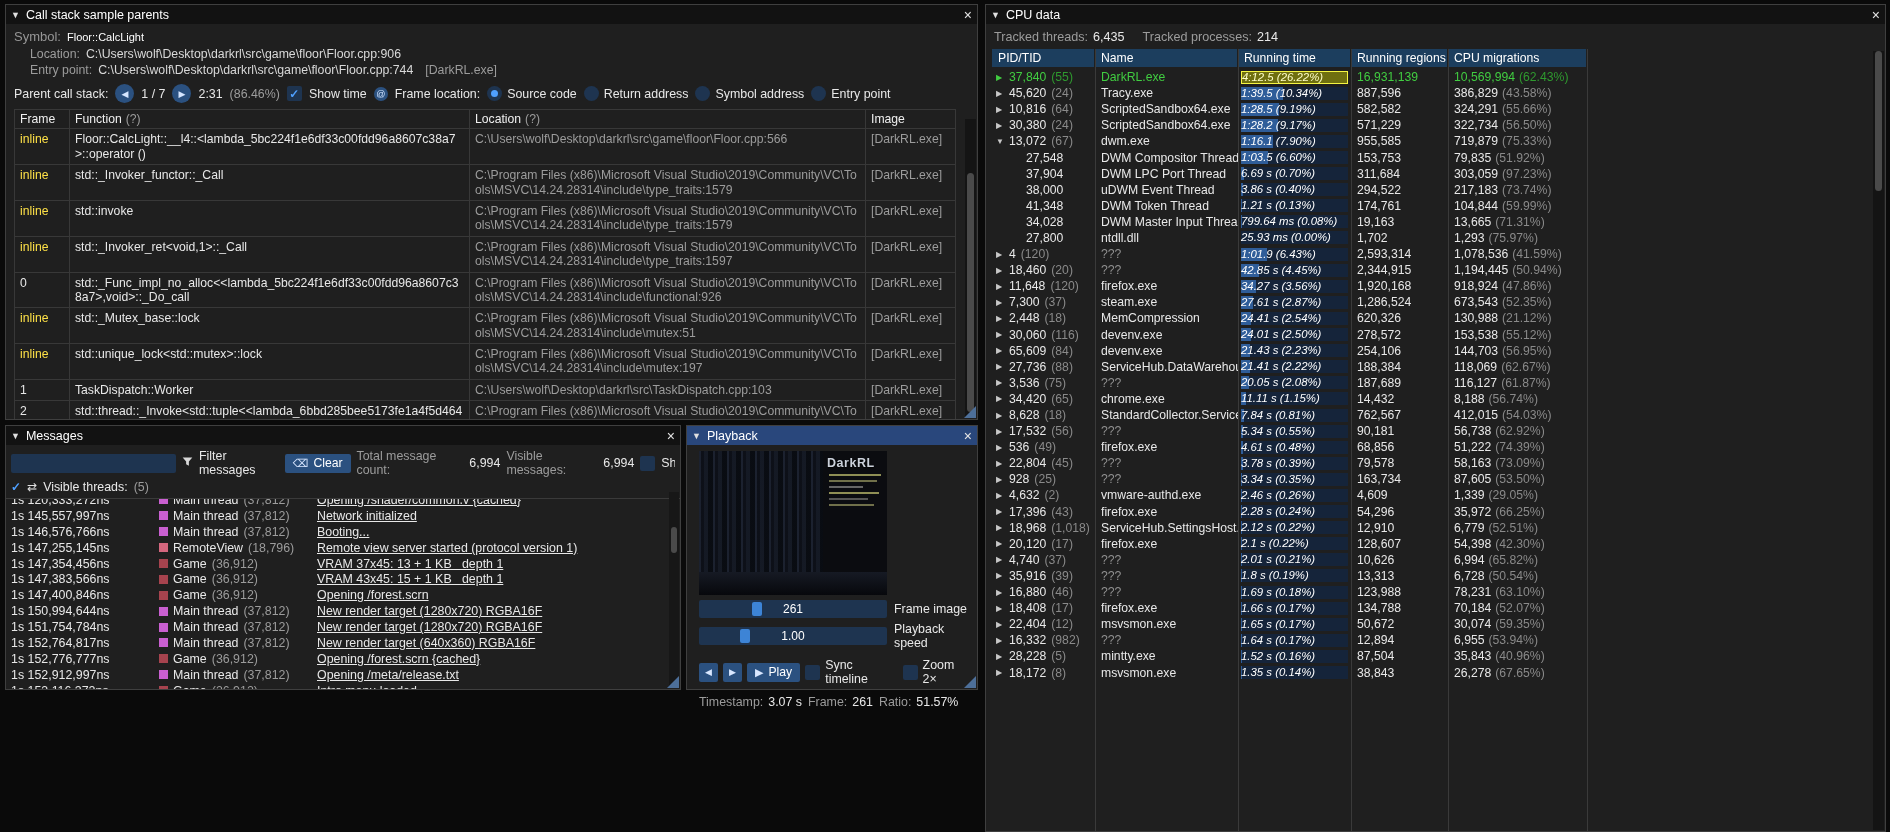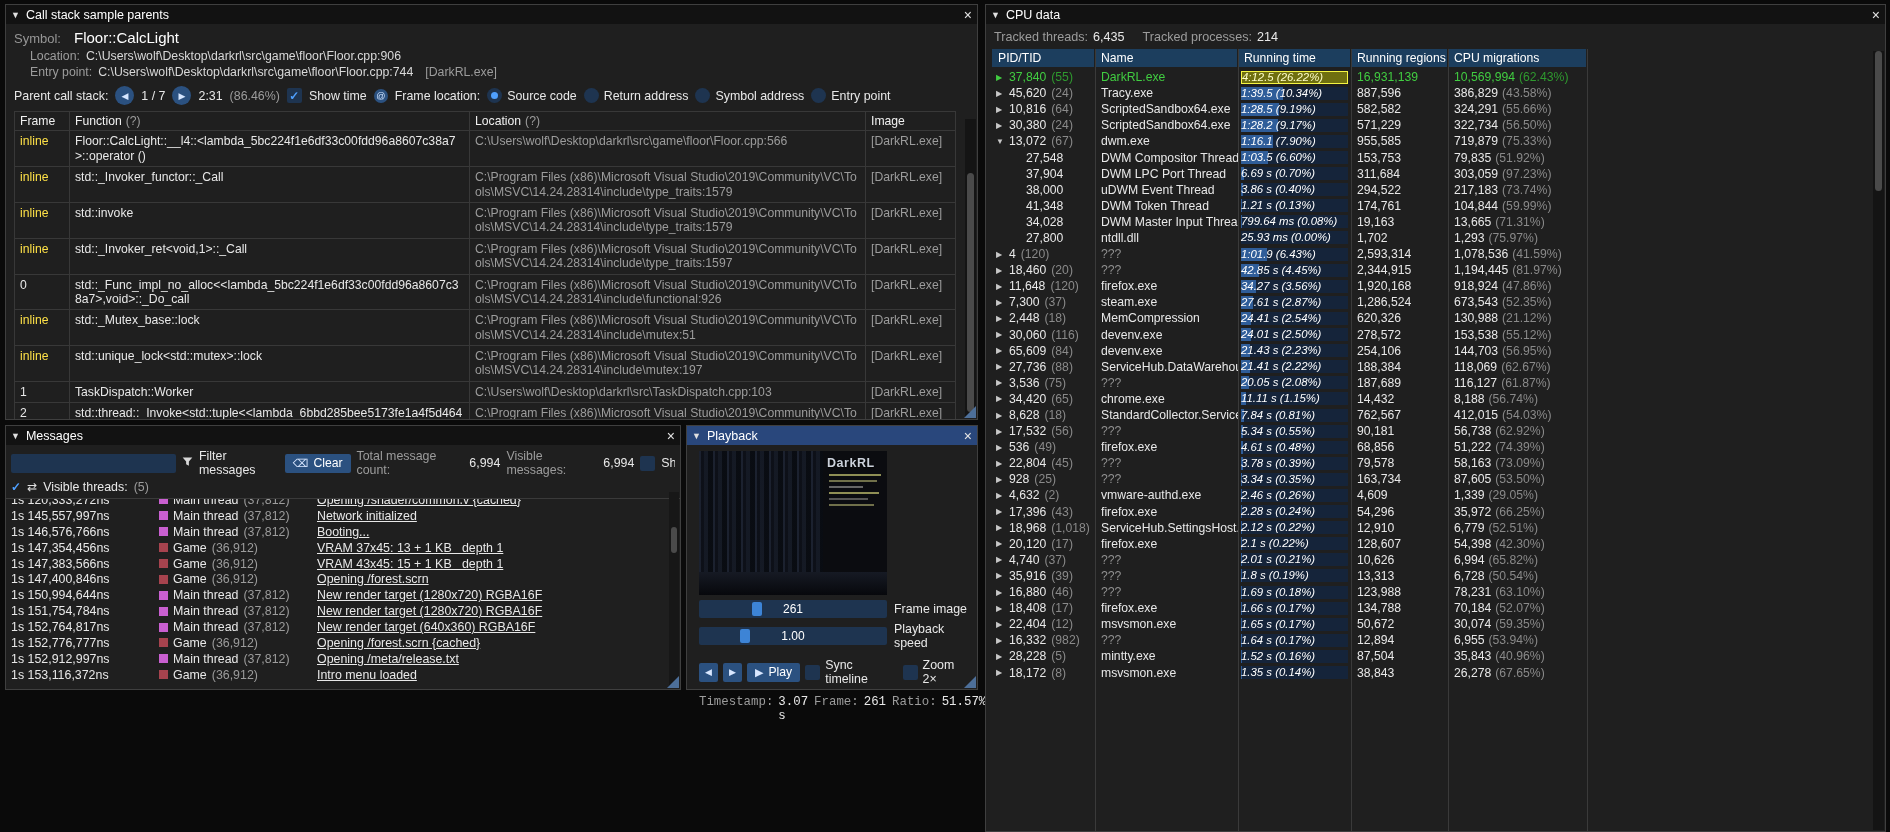--- a/index.html
+++ b/index.html
@@ -13,21 +13,21 @@
   .tb-close{margin-left:auto;font-size:14px;color:#e6e6e6;line-height:1;}
   .dim{color:#9c9c9c;}
   .dim2{color:#8a8a8a;}
   .grip{position:absolute;right:1px;bottom:1px;width:0;height:0;border-style:solid;border-width:0 0 12px 12px;border-color:transparent transparent #4d6f99 transparent;}
 
   
   #callstack-panel{left:5px;top:4px;width:973px;height:416px;}
   .cs-content{padding:4px 8px 0 8px;position:relative;height:calc(100% - 19px);overflow:hidden;}
   .cs-symline{margin:1px 0 3px;}
   .cs-symline .lbl{color:#969696;font-size:13px;}
-  .cs-symline .sym{color:#ffffff;font-size:15px;margin-left:13px;}
+  .cs-symline .sym{color:#ffffff;font-size:11px;margin-left:6px;}
   .cs-pathline{margin:2px 16px;font-size:12.3px;}
   .cs-pathline .val{color:#d8d8d8;margin-left:6px;}
   .cs-pathline .img{margin-left:12px;}
   .cs-toolbar{display:flex;align-items:center;gap:7px;margin:7px 0 6px;font-size:12.4px;}
   .round-btn{width:19px;height:19px;border-radius:50%;background:#2b5180;color:#d6e6ff;font-size:9px;display:flex;align-items:center;justify-content:center;flex:none;}
   .cb{width:15px;height:15px;background:#1e3450;border-radius:2px;display:inline-flex;align-items:center;justify-content:center;flex:none;}
   .cb .check{color:#4fa0ff;font-size:12px;font-weight:bold;line-height:1;}
   .at-icon{width:14px;height:14px;border-radius:50%;background:#2b5180;color:#cfe3ff;font-size:9px;display:inline-flex;align-items:center;justify-content:center;flex:none;}
   .radio-item{display:inline-flex;align-items:center;gap:5px;}
   .radio{width:15px;height:15px;border-radius:50%;background:#1e3450;display:inline-flex;align-items:center;justify-content:center;flex:none;}
@@ -79,21 +79,21 @@
   .fi-lines i:nth-child(4){width:90%;background:#8f8f55;}
   .fi-lines i:nth-child(5){width:70%;background:#555;}
   .fi-lines i:nth-child(6){width:80%;background:#70704a;}
   .fi-ground{position:absolute;left:0;right:0;bottom:0;height:16%;background:linear-gradient(#161a24,#07080c);}
   .slider-row{display:flex;align-items:center;gap:7px;margin:4px 0 0 6px;font-size:12.4px;}
   .slider{width:188px;height:18px;background:#1e3450;border-radius:2px;position:relative;flex:none;}
   .slider-grab{position:absolute;top:2px;width:10px;height:14px;background:#3d84d6;border-radius:2px;}
   .slider-value{position:absolute;inset:0;text-align:center;line-height:18px;font-size:12px;color:#fff;}
   .pb-controls{display:flex;align-items:center;gap:5px;margin:8px 0 0 6px;font-size:12.4px;}
   .sq-btn{width:19px;height:19px;background:#2b5180;border-radius:2px;color:#d9e7ff;font-size:9px;display:flex;align-items:center;justify-content:center;flex:none;}
-  .pb-status{display:flex;gap:6px;margin:9px 0 0 6px;font-size:12.4px;font-family:Liberation Mono, monospace;}
+  .pb-status{display:flex;gap:6px;margin:9px 0 0 6px;font-size:12.4px;}
   .pair{display:inline-flex;gap:5px;align-items:baseline;}
 
   
   #cpu-panel{left:985px;top:4px;width:901px;height:828px;}
   .cpu-stats{display:flex;gap:18px;padding:6px 8px 5px;font-size:12.6px;flex:none;}
   .cpu-table{position:relative;margin-left:6px;flex:1;overflow:hidden;}
   .cpu-header,.cpu-row{display:grid;grid-template-columns:103px 143px 113px 97px 139px 1fr;}
   .cpu-header{height:18px;margin-bottom:2px;}
   .cpu-hcell{background:#1c3e5e;color:#fff;font-size:12.2px;display:flex;align-items:center;padding:0 6px;margin-right:1px;white-space:nowrap;overflow:hidden;}
   .cpu-hcell.filler{background:transparent;}
@@ -299,20 +299,29 @@
       <div class="msg-row">
         <span class="msg-time">1s 146,576,766ns</span>
         <span class="msg-thread">
           <span class="thread-square" style="background: rgb(201, 95, 208);"></span>
           <span class="thread-name">Main thread</span>
           <span class="thread-id dim">(37,812)</span>
         </span>
         <span class="msg-text">Booting...</span>
       </div>
       <div class="msg-row">
+        <span class="msg-time">1s 147,255,145ns</span>
+        <span class="msg-thread">
+          <span class="thread-square" style="background: rgb(212, 103, 126);"></span>
+          <span class="thread-name">RemoteView</span>
+          <span class="thread-id dim">(18,796)</span>
+        </span>
+        <span class="msg-text">Remote view server started (protocol version 1)</span>
+      </div>
+      <div class="msg-row">
         <span class="msg-time">1s 147,354,456ns</span>
         <span class="msg-thread">
           <span class="thread-square" style="background: rgb(166, 67, 78);"></span>
           <span class="thread-name">Game</span>
           <span class="thread-id dim">(36,912)</span>
         </span>
         <span class="msg-text">VRAM 37x45: 13 + 1 KB   depth 1</span>
       </div>
       <div class="msg-row">
         <span class="msg-time">1s 147,383,566ns</span>
@@ -726,21 +735,21 @@
           <div class="cpu-cell c-name dim">???</div>
           <div class="cpu-cell c-time">
             <div class="time-wrap">
               <div class="time-bar" style="width: 16.9718%;"></div>
               <span class="time-text">42.85 s (4.45%)</span>
             </div>
           </div>
           <div class="cpu-cell c-reg">2,344,915</div>
           <div class="cpu-cell c-mig">
             <span class="mig-num">1,194,445</span>
-            <span class="mig-pct dim2">(81.97%)</span>
+            <span class="mig-pct dim2">(50.94%)</span>
           </div>
           <div class="cpu-cell c-fill"></div>
         </div>
         <div class="cpu-row">
           <div class="cpu-cell c-pid">
             <span class="tree-arrow">▶</span>
             <span class="pid-num">11,648</span>
             <span class="pid-cnt dim2">(120)</span>
           </div>
           <div class="cpu-cell c-name">firefox.exe</div>

